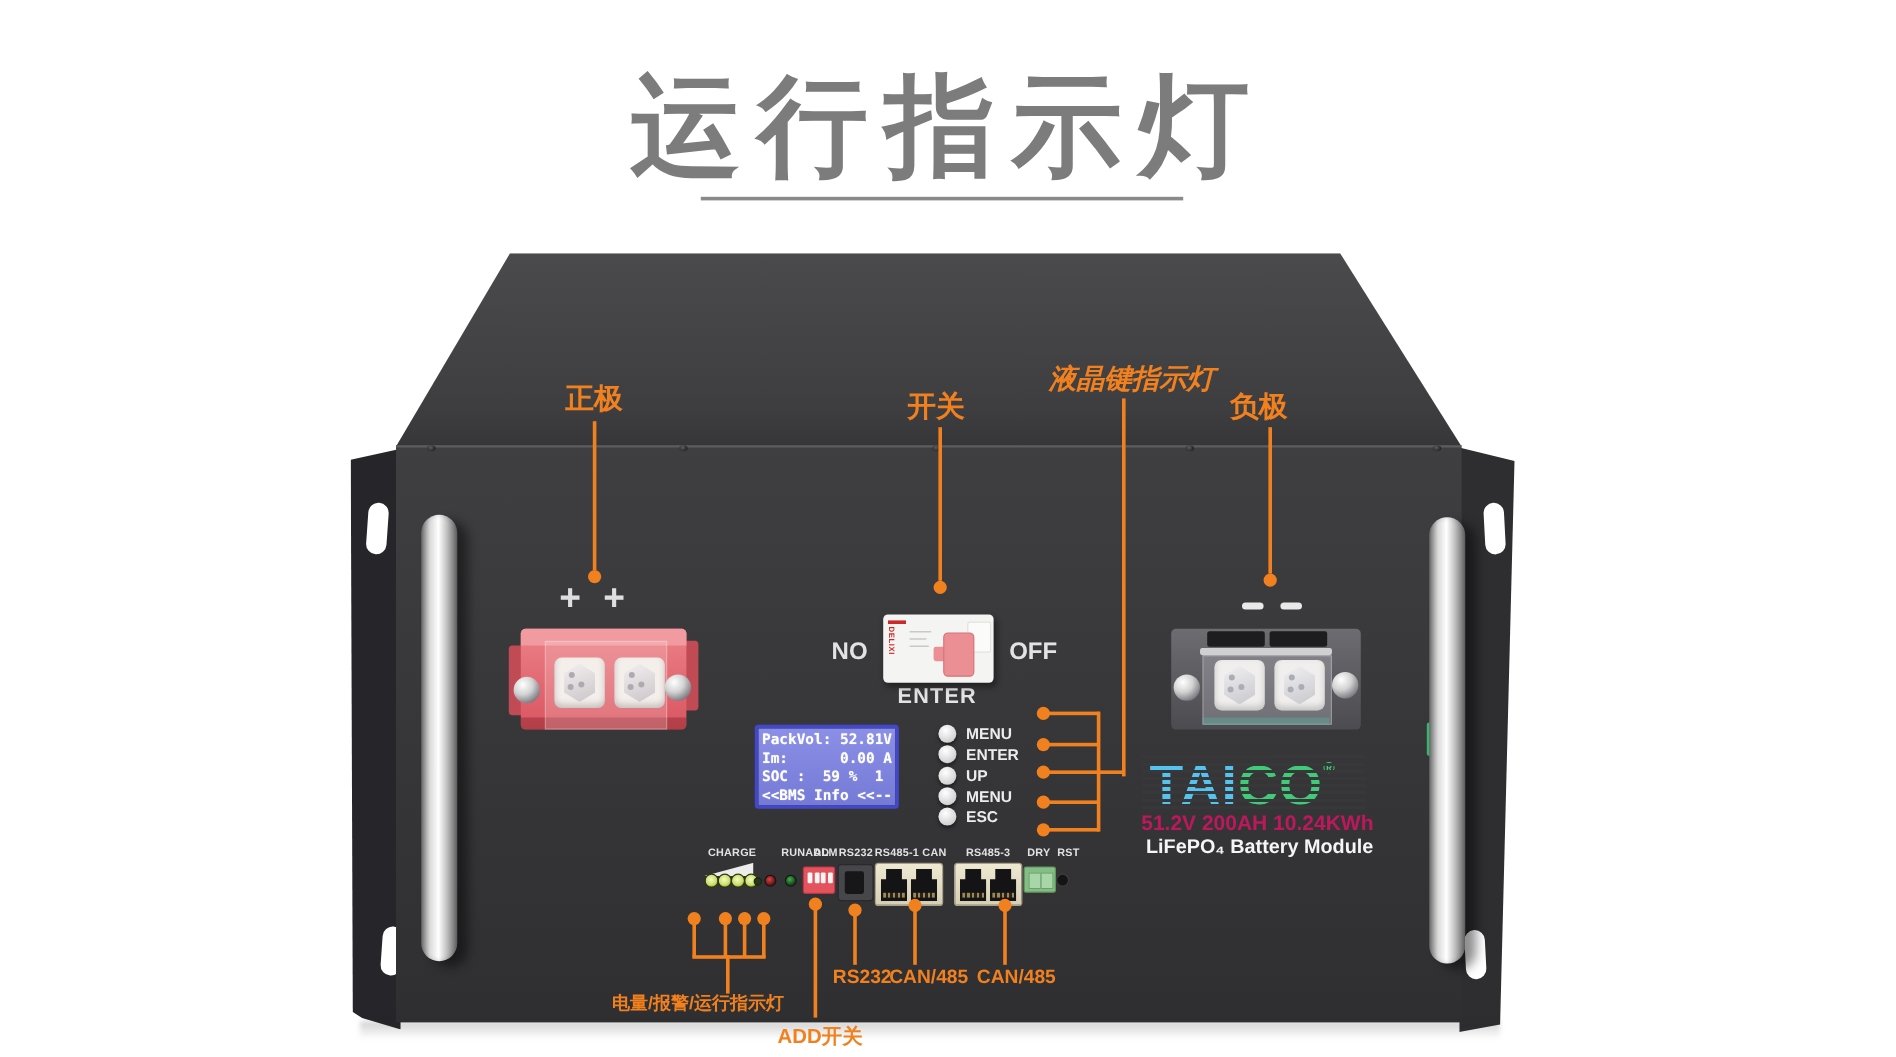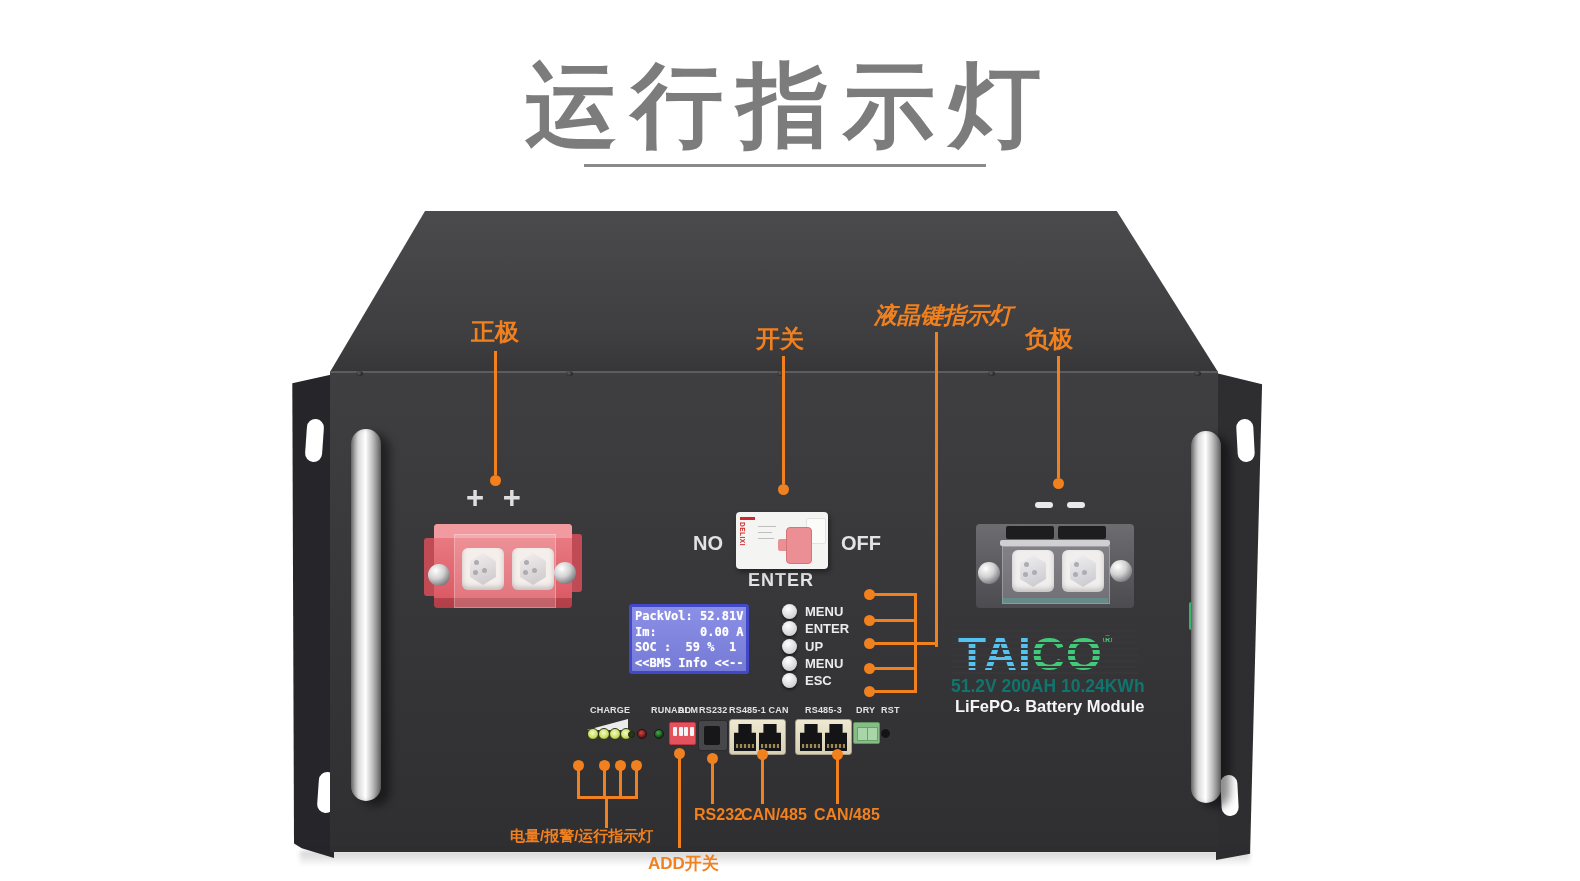--- a/index.html
+++ b/index.html
@@ -73,21 +73,21 @@
     line-height:15.5px;padding:2px 3px;white-space:pre;overflow:hidden;text-shadow:0 0 1px rgba(255,255,255,.6);}
   .key-btn{position:absolute;left:782px;width:15px;height:15px;border-radius:50%;
     background:radial-gradient(circle at 40% 32%,#ffffff,#d2d2d2 70%,#a8a8a8);box-shadow:0 2px 3px rgba(0,0,0,.5);}
   .key-label{position:absolute;left:805px;color:#ececec;font-size:13px;font-weight:bold;}
   
   .taico{position:absolute;left:958px;top:627px;font-size:46px;font-weight:900;letter-spacing:1px;}
   .taico .blue{color:#55C3EF;} .taico .green{color:#3FCB77;}
   .taico .reg{font-size:13px;color:#3FCB77;vertical-align:26px;font-weight:bold;}
   .taico-stripes{position:absolute;left:952px;top:626px;width:186px;height:48px;
     background:repeating-linear-gradient(to bottom,rgba(56,56,60,0) 0 3.5px,#38383B 3.5px 6px);}
-  .spec1{position:absolute;left:951px;top:676px;font-size:17.5px;font-weight:bold;color:#0f766e;}
+  .spec1{position:absolute;left:951px;top:676px;font-size:17.5px;font-weight:bold;color:#be185d;}
   .spec2{position:absolute;left:955px;top:697px;font-size:16.5px;font-weight:bold;color:#f5f5f5;}
   
   .port-label{position:absolute;top:705px;font-size:9px;font-weight:bold;color:#e2e2e2;letter-spacing:.2px;}
   .wedge{position:absolute;left:587px;top:719px;width:41px;height:11px;background:#ececec;
     clip-path:polygon(0 100%,100% 0,100% 100%);}
   .led{position:absolute;border-radius:50%;}
   .led-g{width:10px;height:10px;top:728px;
     background:radial-gradient(circle at 45% 40%,#f6fbc8,#cbde66 55%,#5a6a20);border:1px solid #2e3812;}
   .led-alm{width:8px;height:8px;left:637px;top:729px;
     background:radial-gradient(circle at 40% 35%,#e04040,#541517 70%);border:1px solid #201012;}

